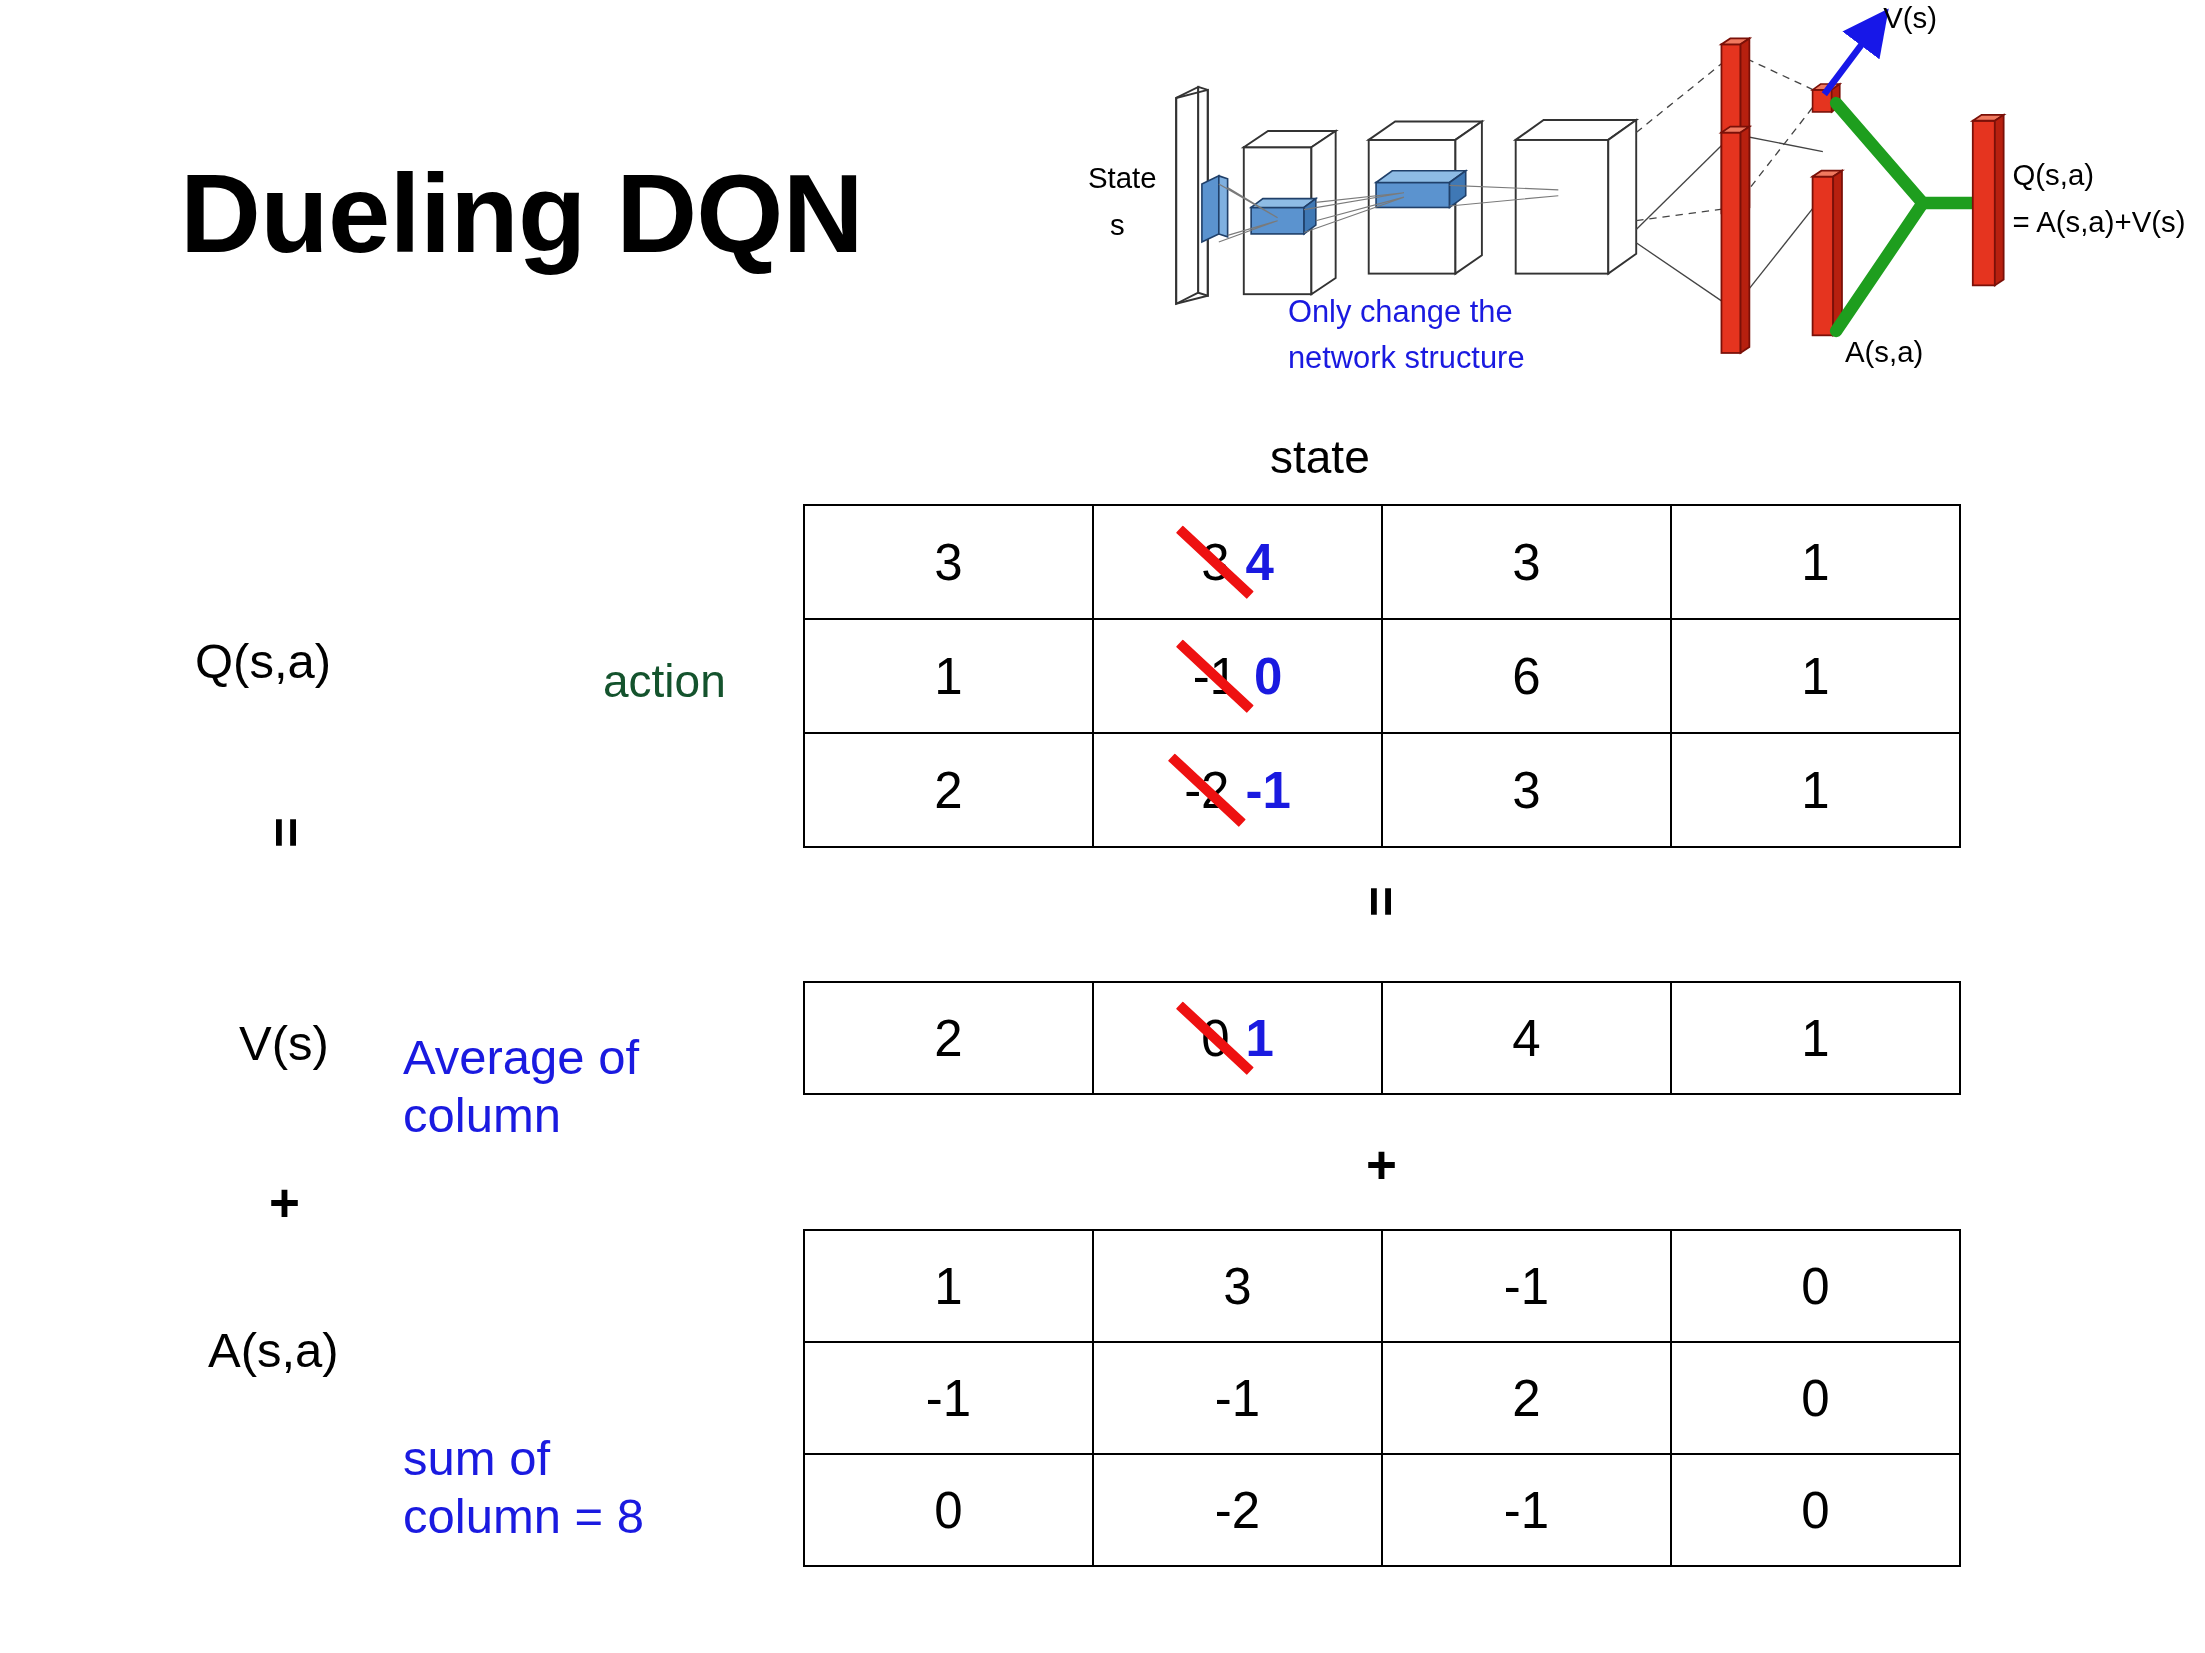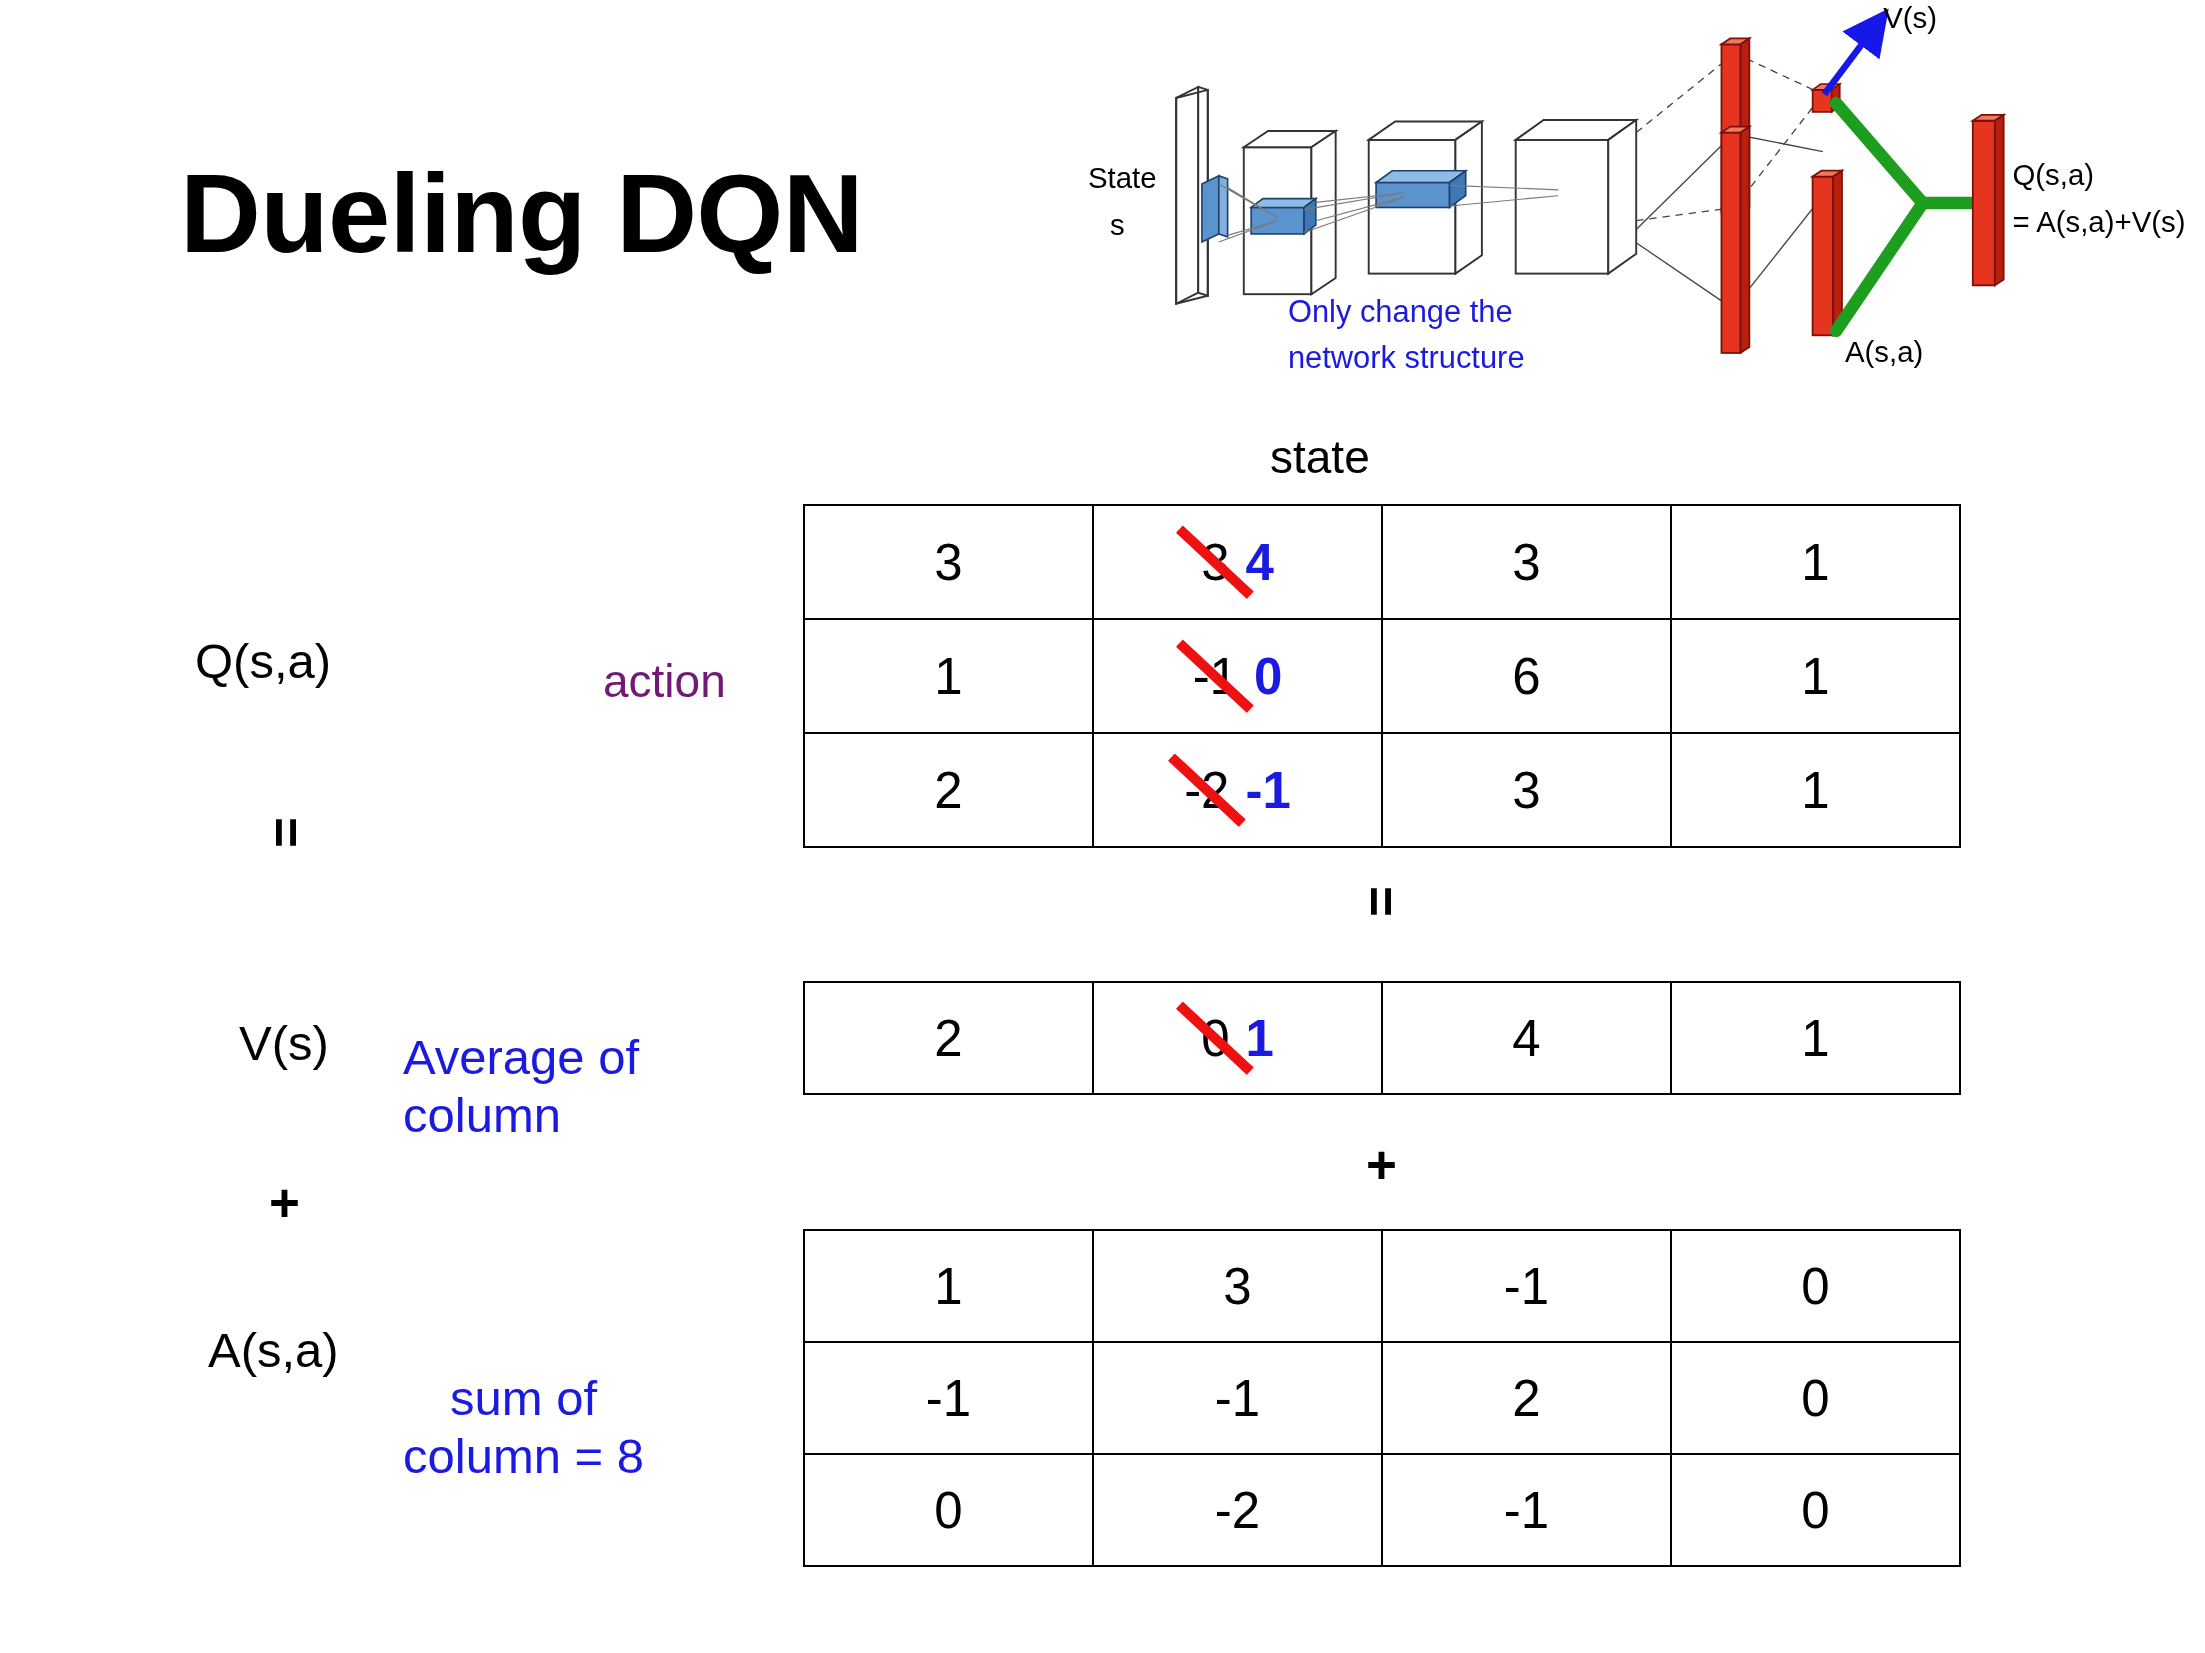--- a/index.html
+++ b/index.html
@@ -82,30 +82,30 @@
   #state-header {
     left: 1270px;
     top: 430px;
     font-size: 46px;
     color: #000;
   }
   #action-label {
     left: 603px;
     top: 654px;
     font-size: 46px;
-    color: #701a75;
+    color: #14532d;
   }
 
   #label-q   { left: 195px;  top: 634px; }
   #eq-left   { left: 261px;  top: 806px; width: 51px; text-align: center; }
   #label-v   { left: 239px;  top: 1016px; }
   #avg-note  { left: 382px;  top: 1029px; }
   #plus-left { left: 259px;  top: 1176px; width: 51px; text-align: center; }
   #label-a   { left: 208px;  top: 1323px; }
-  #sum-note  { left: 382px;  top: 1370px; text-align: center; }
+  #sum-note  { left: 382px;  top: 1430px; }
 
   #eq-mid    { left: 1356px; top: 875px; width: 51px; text-align: center; }
   #plus-mid  { left: 1356px; top: 1138px; width: 51px; text-align: center; }
 
   
   .grid {
     position: absolute;
     border-collapse: collapse;
     table-layout: fixed;
     border: 2.2px solid #000;

